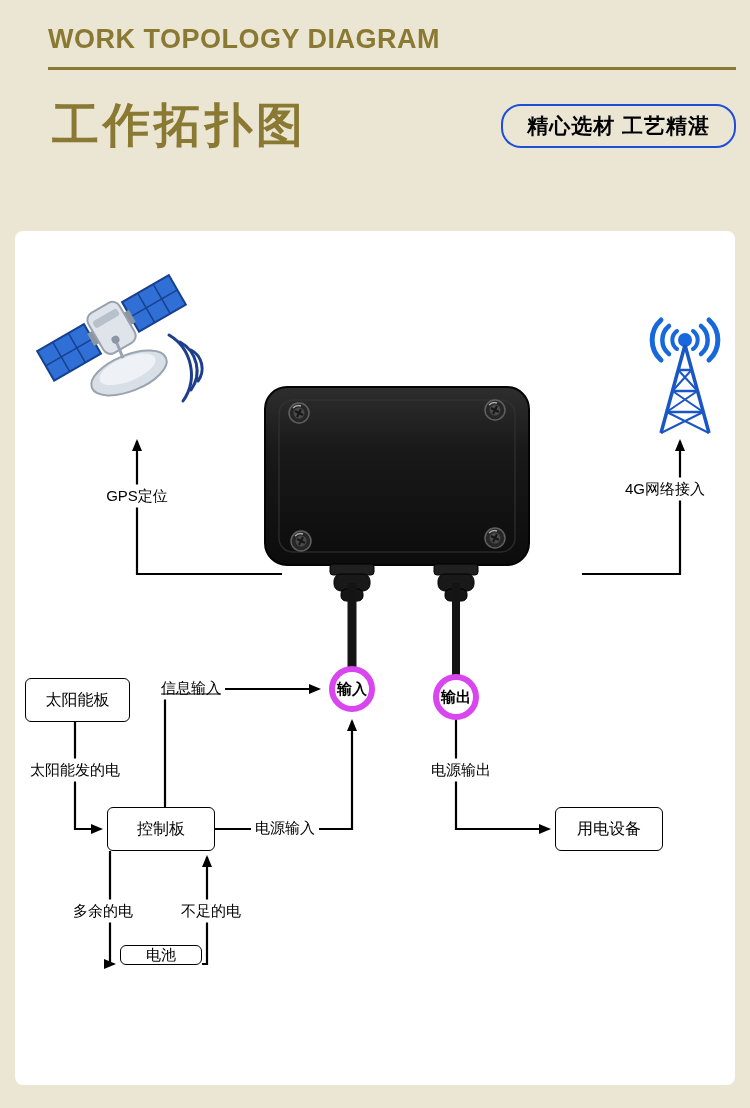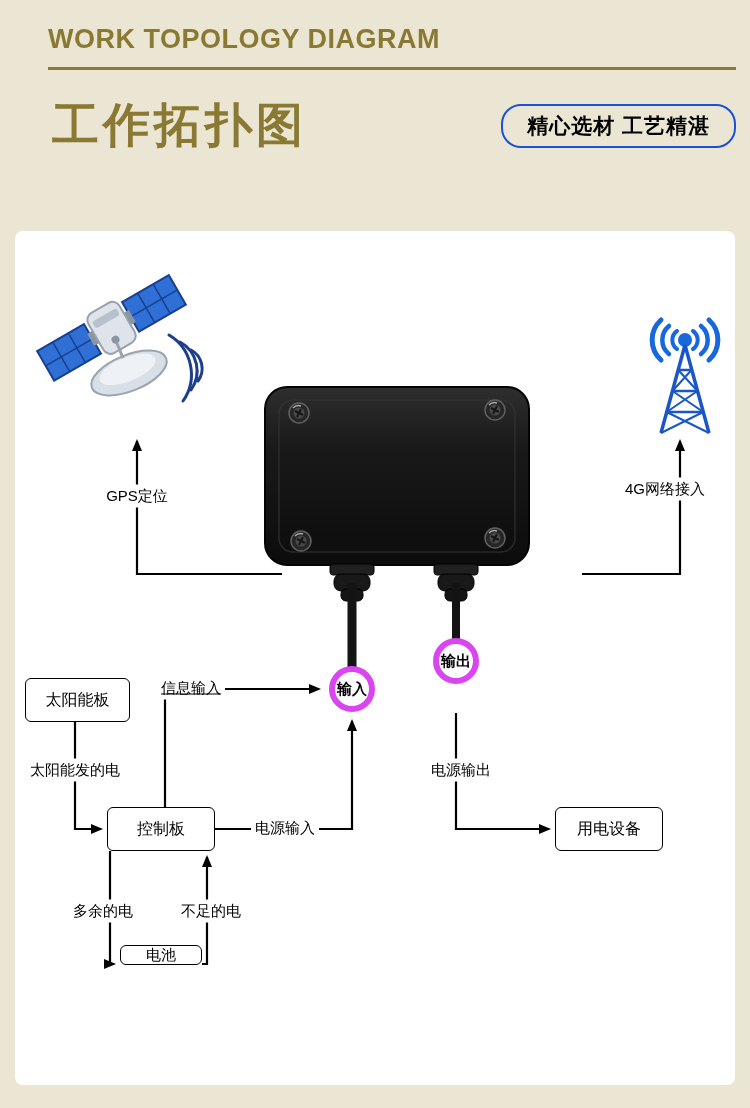--- a/index.html
+++ b/index.html
@@ -177,15 +177,15 @@
   <div class="lbl" style="left:446px; top:539px;">电源输出</div>
   <div class="lbl" style="left:88px; top:680px;">多余的电</div>
   <div class="lbl" style="left:196px; top:680px;text-align:right;">不足的电</div>
 
   <div class="node" style="left:10px; top:447px; width:105px; height:44px;">太阳能板</div>
   <div class="node" style="left:92px; top:576px; width:108px; height:44px;">控制板</div>
   <div class="node" style="left:540px; top:576px; width:108px; height:44px;">用电设备</div>
   <div class="node" style="left:105px; top:714px; width:82px; height:20px; font-size:15px;font-family:Liberation Mono, monospace;">电池</div>
 
   <div class="port" style="left:337px; top:458px;">输入</div>
-  <div class="port" style="left:441px; top:430px;">输出</div>
+  <div class="port" style="left:441px; top:466px;">输出</div>
 
 </div>
 
 </body></html>

